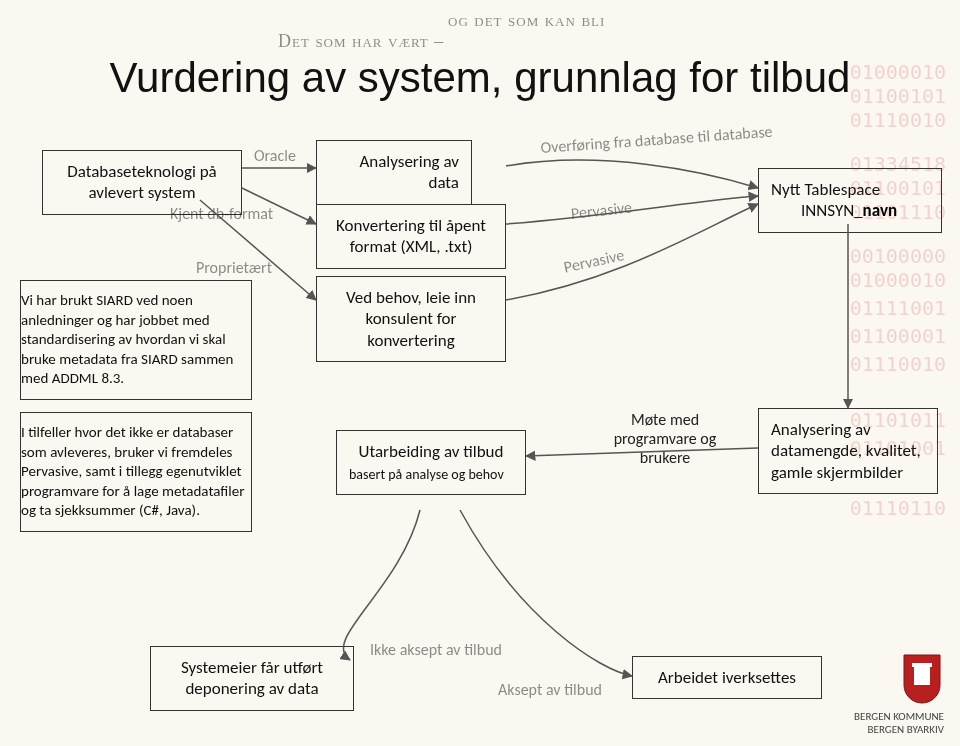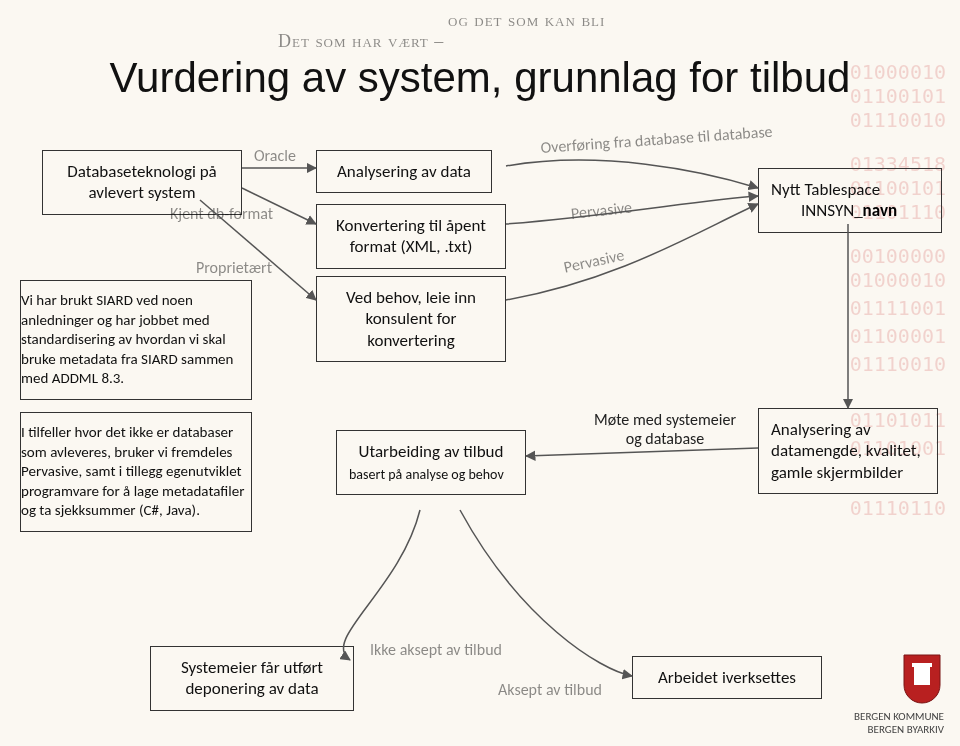--- a/index.html
+++ b/index.html
@@ -115,21 +115,21 @@
 
 <div class="header-small">
   <div style="margin-left:170px;">og det som kan bli</div>
   <div>Det som har vært –</div>
 </div>
 
 <div class="title">Vurdering av system, grunnlag for tilbud</div>
 
 <div class="node" style="left:42px;  top:150px; width:200px;">Databaseteknologi på avlevert system</div>
 
-<div class="node" style="left:316px; top:150px; width:176px;">Analysering av data</div>
+<div class="node" style="left:316px; top:140px; width:156px;text-align:right;">Analysering av data</div>
 <div class="node" style="left:316px; top:204px; width:190px;">Konvertering til åpent format (XML, .txt)</div>
 <div class="node" style="left:316px; top:276px; width:190px;">Ved behov, leie inn konsulent for konvertering</div>
 
 <div class="node" style="left:758px; top:168px; width:184px; text-align:left;">
   <span>Nytt Tablespace</span><br>
   <span style="display:inline-block;margin-left:30px;">
     <span>INNSYN_</span><span class="red">navn</span>
   </span>
 </div>
 
@@ -149,21 +149,21 @@
 <div class="edge-label" style="left:254px; top:146px;">Oracle</div>
 <div class="edge-label" style="left:170px; top:204px;">Kjent db-format</div>
 <div class="edge-label" style="left:196px; top:258px;">Proprietært</div>
 
 <div class="edge-label" style="left:540px; top:138px; transform:rotate(-4deg);">
   <span>Overføring fra database til database</span>
 </div>
 <div class="edge-label" style="left:570px; top:204px; transform:rotate(-6deg);">Pervasive</div>
 <div class="edge-label" style="left:562px; top:258px; transform:rotate(-12deg);">Pervasive</div>
 
-<div class="edge-label" style="left:590px; top:410px; text-align:center; width:150px; color:#222;">Møte med systemeier og database</div>
+<div class="edge-label" style="left:590px; top:410px; text-align:center; width:150px; color:#222;">Møte med programvare og brukere</div>
 
 <div class="edge-label" style="left:370px; top:640px;">Ikke aksept av tilbud</div>
 <div class="edge-label" style="left:498px; top:680px;">Aksept av tilbud</div>
 
 <svg class="connectors" width="960" height="746">
   <defs>
     <marker id="arrow" viewBox="0 0 10 10" refX="9" refY="5" markerWidth="7" markerHeight="7" orient="auto-start-reverse">
       <path d="M 0 0 L 10 5 L 0 10 z" fill="#555"></path>
     </marker>
   </defs>

